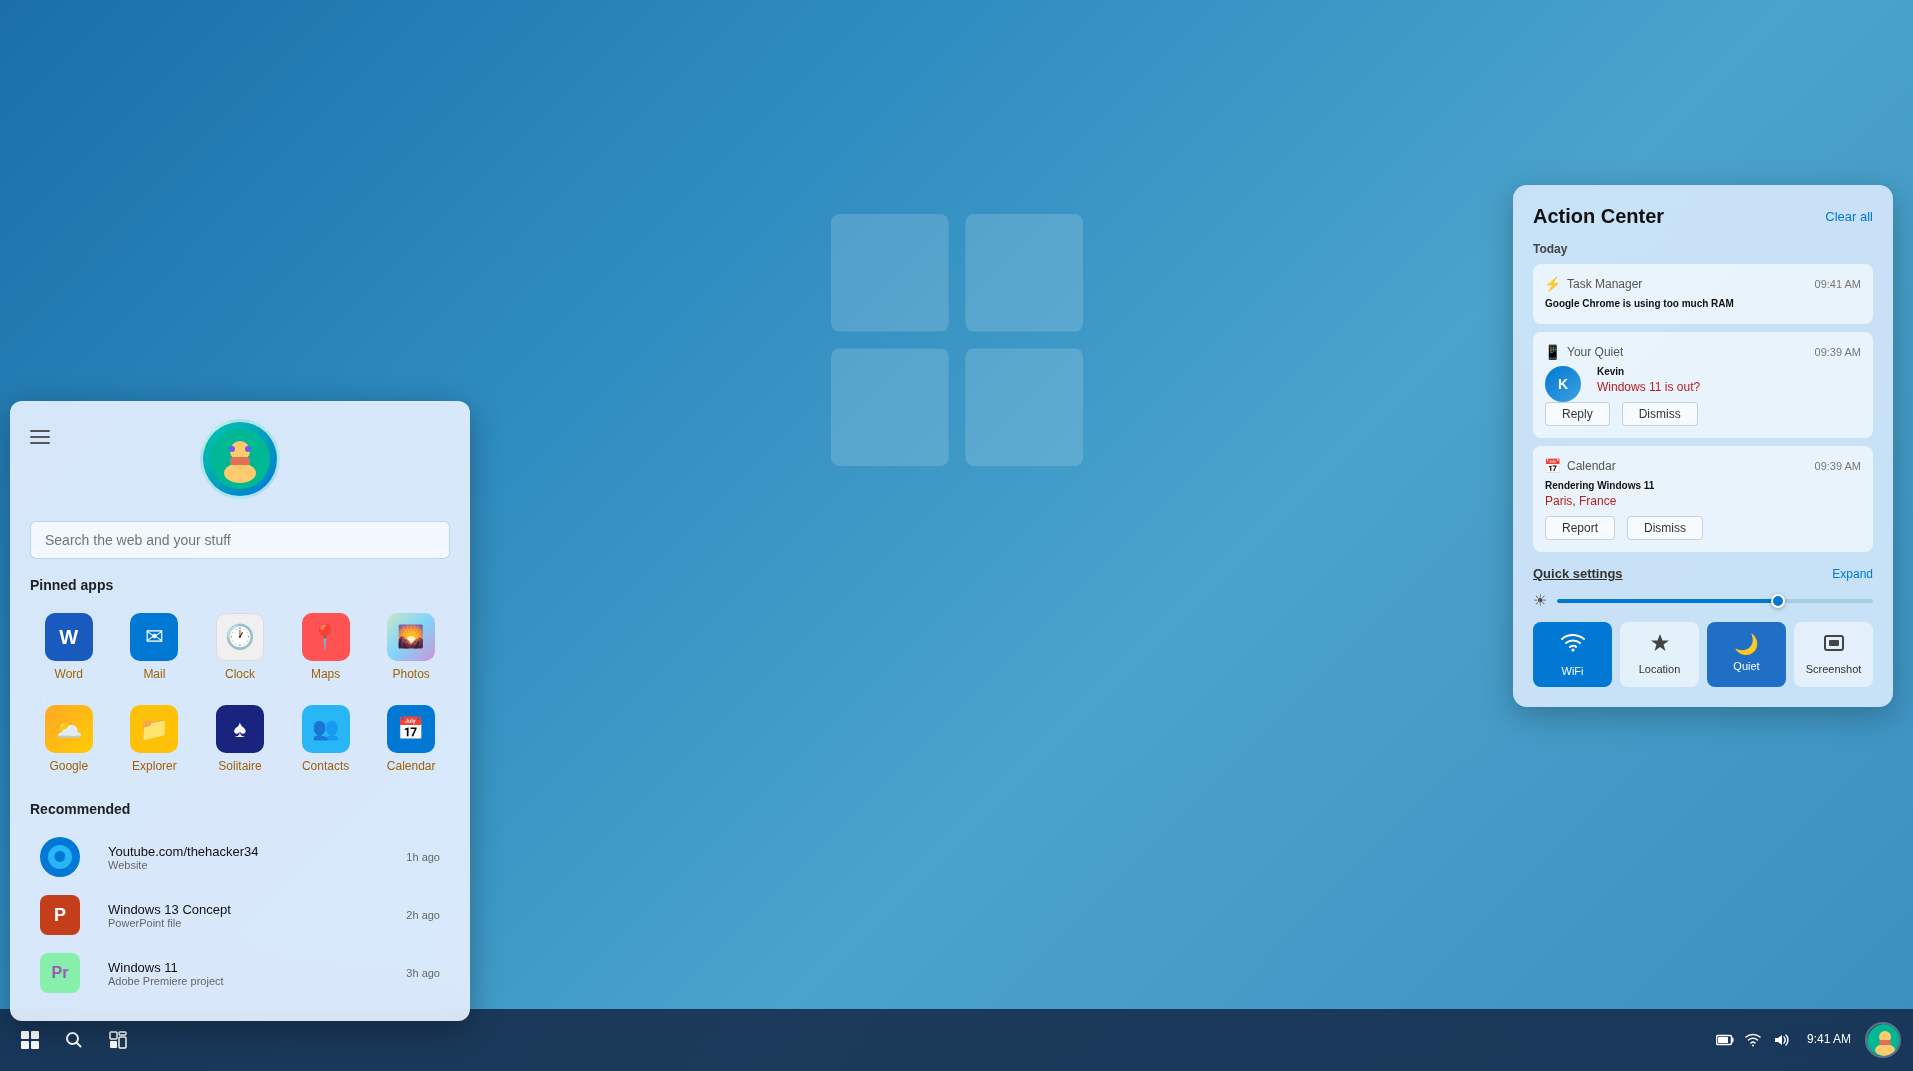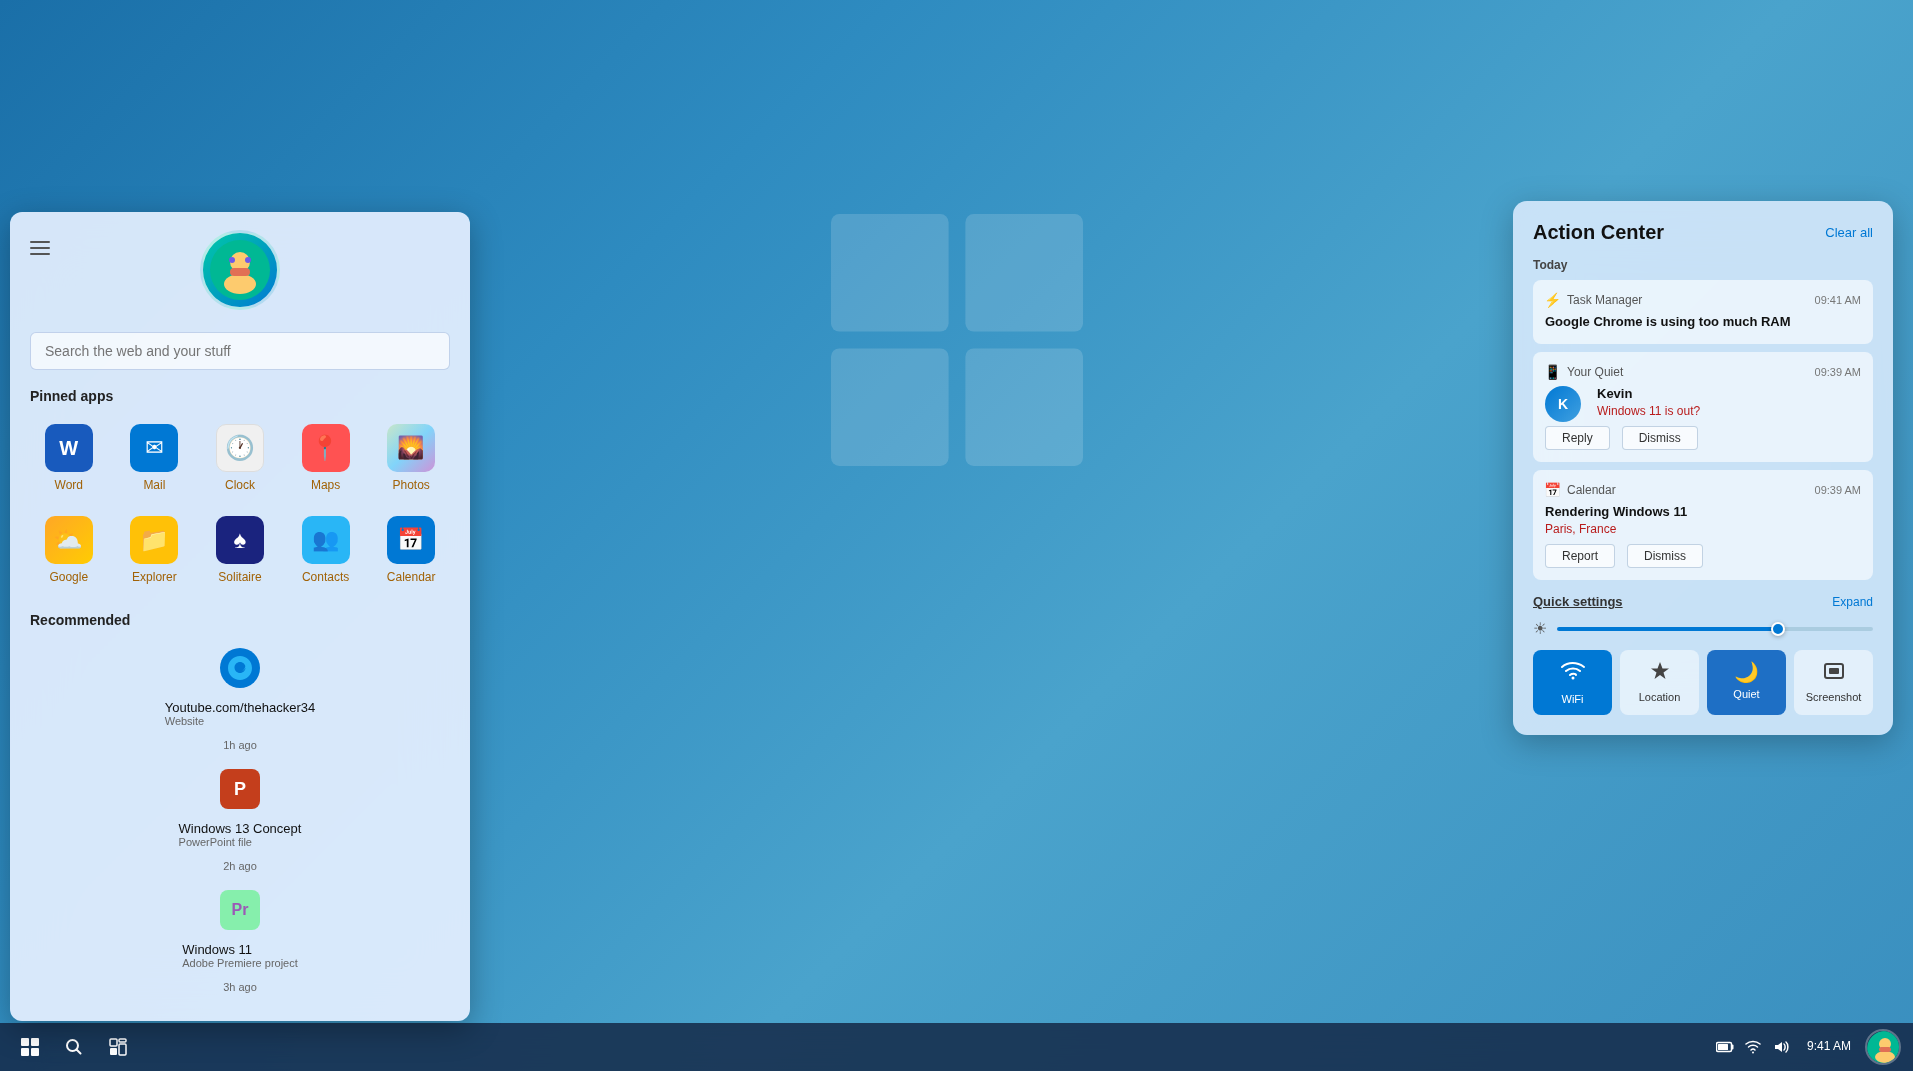--- a/index.html
+++ b/index.html
@@ -26,21 +26,21 @@
       width: 100%;
       height: 100%;
     }
 
     
     .taskbar {
       position: absolute;
       bottom: 0;
       left: 0;
       width: 100%;
-      height: 48px;
+      height: 62px;
       background: rgba(20, 40, 70, 0.85);
       backdrop-filter: blur(20px);
       display: flex;
       align-items: center;
       justify-content: space-between;
       padding: 0 12px;
       z-index: 100;
       margin-top: 20px;
     }
     .taskbar-left {
@@ -198,25 +198,24 @@
       text-align: center;
     }
     .recommended-list {
       display: flex;
       flex-direction: column;
       gap: 2px;
     }
     .rec-item {
       display: flex;
       align-items: center;
-      gap: 12px;
+      gap: 28px;
       padding: 8px 10px;
       border-radius: 8px;
       cursor: pointer;
-      flex-direction: column;
     }
     .rec-icon {
       width: 40px;
       height: 40px;
       border-radius: 8px;
       display: flex;
       align-items: center;
       justify-content: center;
       font-size: 22px;
       flex-shrink: 0;
@@ -234,21 +233,21 @@
       color: #666;
     }
     .rec-time {
       font-size: 11px;
       color: #666;
     }
 
     
     .action-center {
       position: absolute;
-      top: 201px;
+      top: 185px;
       right: 20px;
       width: 380px;
       background: rgba(210, 230, 250, 0.93);
       backdrop-filter: blur(30px);
       border-radius: 14px;
       padding: 20px;
       box-shadow: 0 8px 32px rgba(0,0,0,0.25);
       z-index: 200;
     }
     .ac-header {
@@ -291,21 +290,21 @@
       gap: 6px;
       font-size: 12px;
       color: #555;
       font-weight: 500;
     }
     .notif-time {
       font-size: 11px;
       color: #777;
     }
     .notif-title {
-      font-size: 13px;
+      font-size: 10px;
       font-weight: 600;
       color: #111;
       margin-bottom: 3px;
     }
     .notif-body {
       font-size: 12px;
       color: #b91c1c;
       margin-bottom: 8px;
     }
     .notif-actions {

